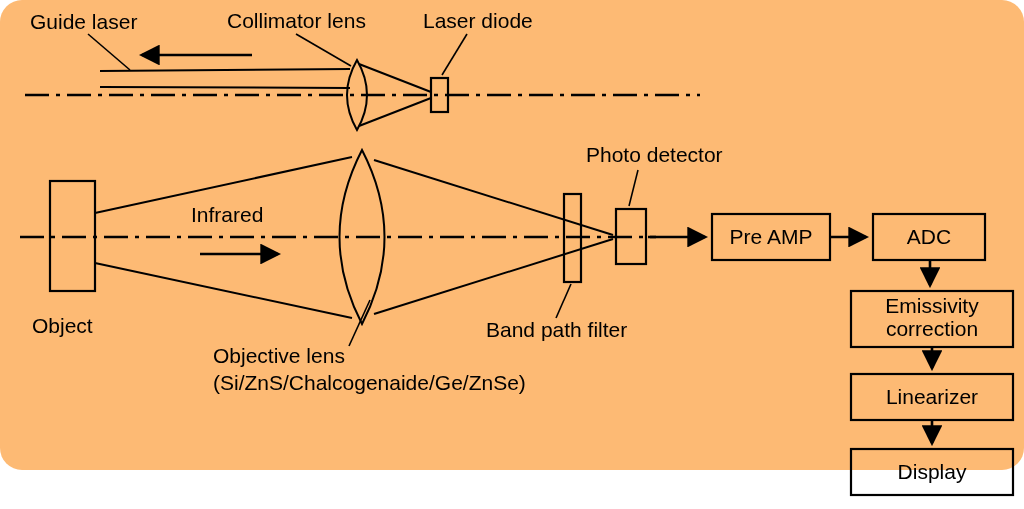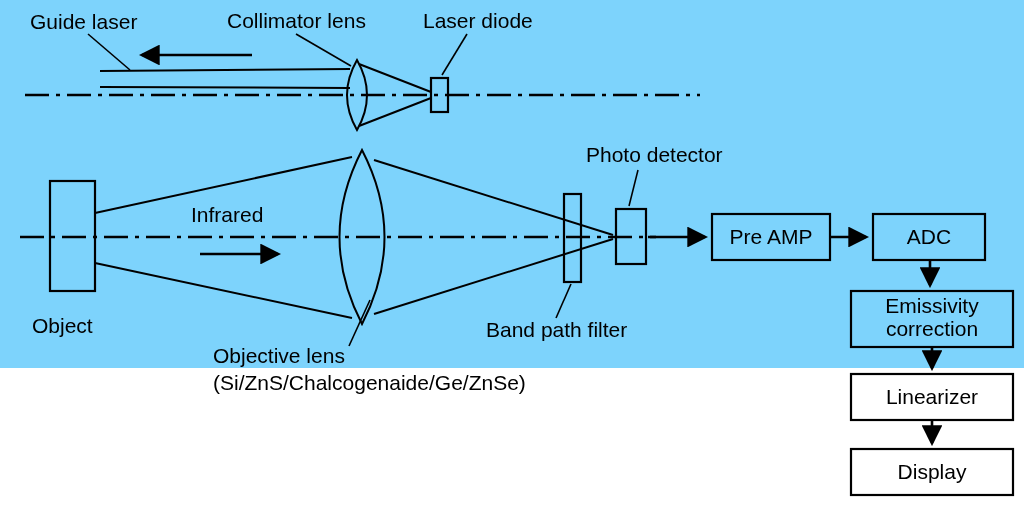--- a/index.html
+++ b/index.html
@@ -6,22 +6,23 @@
     margin: 0;
     padding: 0;
     background: #ffffff;
     width: 1024px;
     height: 509px;
     overflow: hidden;
   }
   .stage {
     position: relative;
     width: 1024px;
-    height: 368px;
-    background: #7dd3fc;
+    height: 470px;
+    background: #fdba74;
+    border-radius: 22px;
   }
   svg text {
     font-family: "Liberation Sans", sans-serif;
     font-size: 21px;
     fill: #000000;
   }
   .ln     { stroke:#000; stroke-width:2;   fill:none; }
   .thick  { stroke:#000; stroke-width:2.6; fill:none; }
   .axis   { stroke:#000; stroke-width:2.4; fill:none; stroke-dasharray:24 7 4 7; }
   .leader { stroke:#000; stroke-width:1.6; fill:none; }

